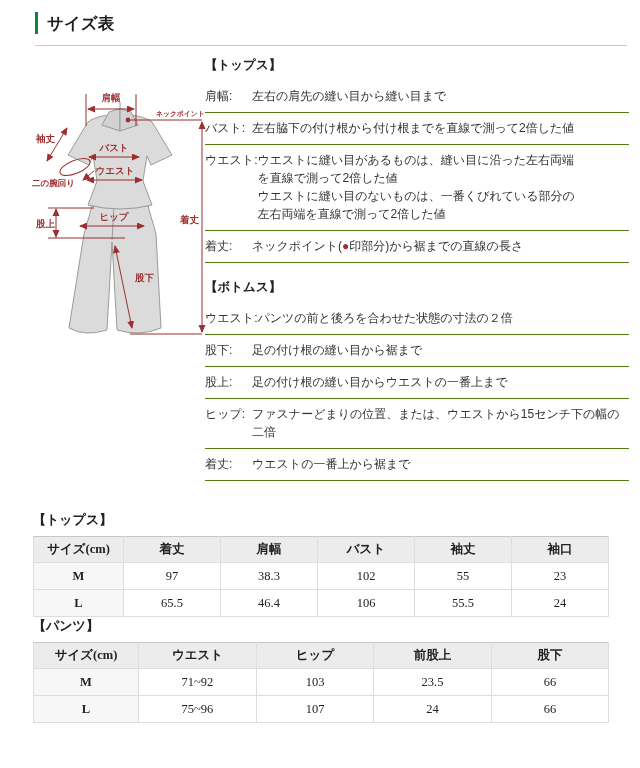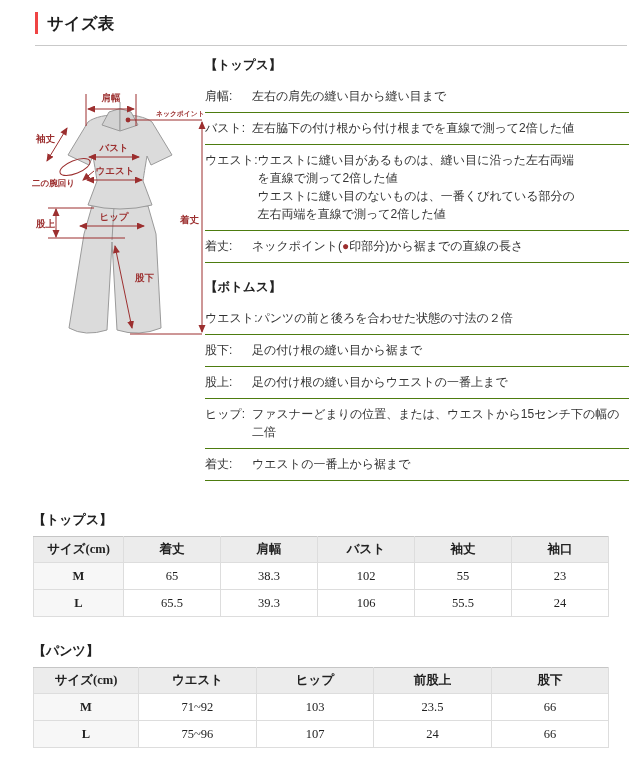--- a/index.html
+++ b/index.html
@@ -2,40 +2,40 @@
 <html><head>
 <meta charset="utf-8">
 <style>
   * { margin:0; padding:0; box-sizing:border-box; }
   html,body { background:#fff; }
   body { font-family:"Liberation Sans", sans-serif; color:#333; }
   .page { position:relative; width:640px; height:768px; background:#fff; overflow:hidden; }
 
   
   .title-wrap { position:absolute; left:35px; top:12px; }
-  .page-title { font-size:16.5px; font-weight:600; color:#1d1d1d; border-left:3px solid #ef4444; padding-left:9px; line-height:22px; }
+  .page-title { font-size:16.5px; font-weight:600; color:#1d1d1d; border-left:3px solid #15803d; padding-left:9px; line-height:22px; }
   .title-rule { position:absolute; left:35px; top:45px; width:592px; height:0; border-top:1px solid #c9c9c9; }
 
   
   .diagram { position:absolute; left:30px; top:82px; }
   .diagram text { font-family:"Liberation Sans", sans-serif; font-weight:bold; fill:#9c2f2f; }
 
   
   .defs { position:absolute; left:205px; top:55px; width:424px; font-size:12px; line-height:18px; color:#333; }
   .def-heading { font-size:12.5px; font-weight:600; color:#222; padding:1px 0 7px; }
   .def-heading.second { margin-top:14px; }
   .def-row { display:flex; padding:6px 0 7px; border-bottom:1px solid #4d7c0f; }
   .def-term { flex:0 0 47px; white-space:nowrap; }
   .def-desc { flex:1; white-space:pre-line; }
   .red-dot { color:#9c2f2f; }
 
   
   .tables { position:absolute; left:33px; top:511px; width:575px; }
   .table-heading { font-size:13px; font-weight:700; color:#222; margin-bottom:7px; }
-  .table-heading.second { margin-top:25px; }
+  .table-heading.second { }
   table { border-collapse:collapse; width:575px; font-size:12.5px; color:#222; table-layout:fixed; }
   th, td { border:1px solid #ddd; height:27px; text-align:center; vertical-align:middle; padding:0;font-family:Liberation Serif, serif; }
   thead th { background:#ececec; font-weight:700; border-top:1px solid #c6c6c6; height:26px; }
   tbody th { background:#f7f7f7; font-weight:700; }
   tbody td { background:#fff; font-weight:400; }
 </style>
 </head>
 <body>
 
 <div class="page">
@@ -166,30 +166,30 @@
           <th>着丈</th>
           <th>肩幅</th>
           <th>バスト</th>
           <th>袖丈</th>
           <th>袖口</th>
         </tr>
       </thead>
       <tbody>
         <tr>
           <th>M</th>
-          <td>65</td>
+          <td>97</td>
           <td>38.3</td>
           <td>102</td>
           <td>55</td>
           <td>23</td>
         </tr>
         <tr>
           <th>L</th>
           <td>65.5</td>
-          <td>39.3</td>
+          <td>46.4</td>
           <td>106</td>
           <td>55.5</td>
           <td>24</td>
         </tr>
       </tbody>
     </table>
 
     <div class="table-heading second">【パンツ】</div>
     <table>
       <colgroup>

